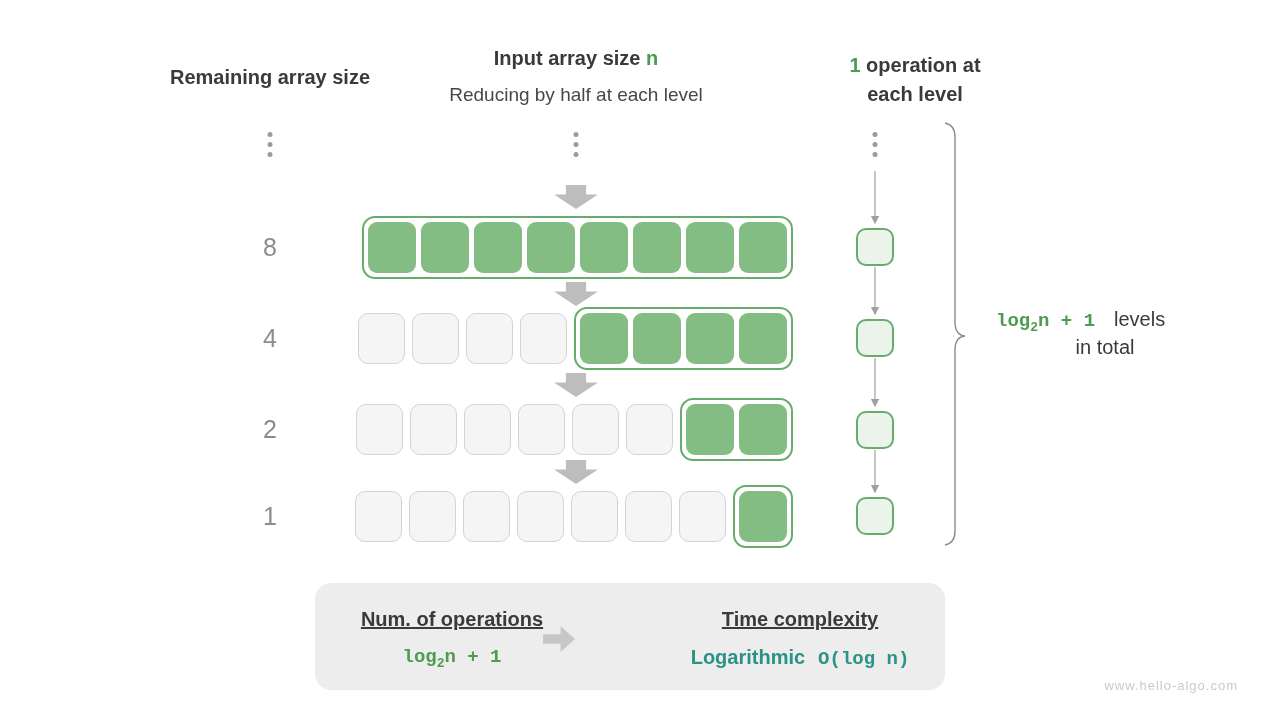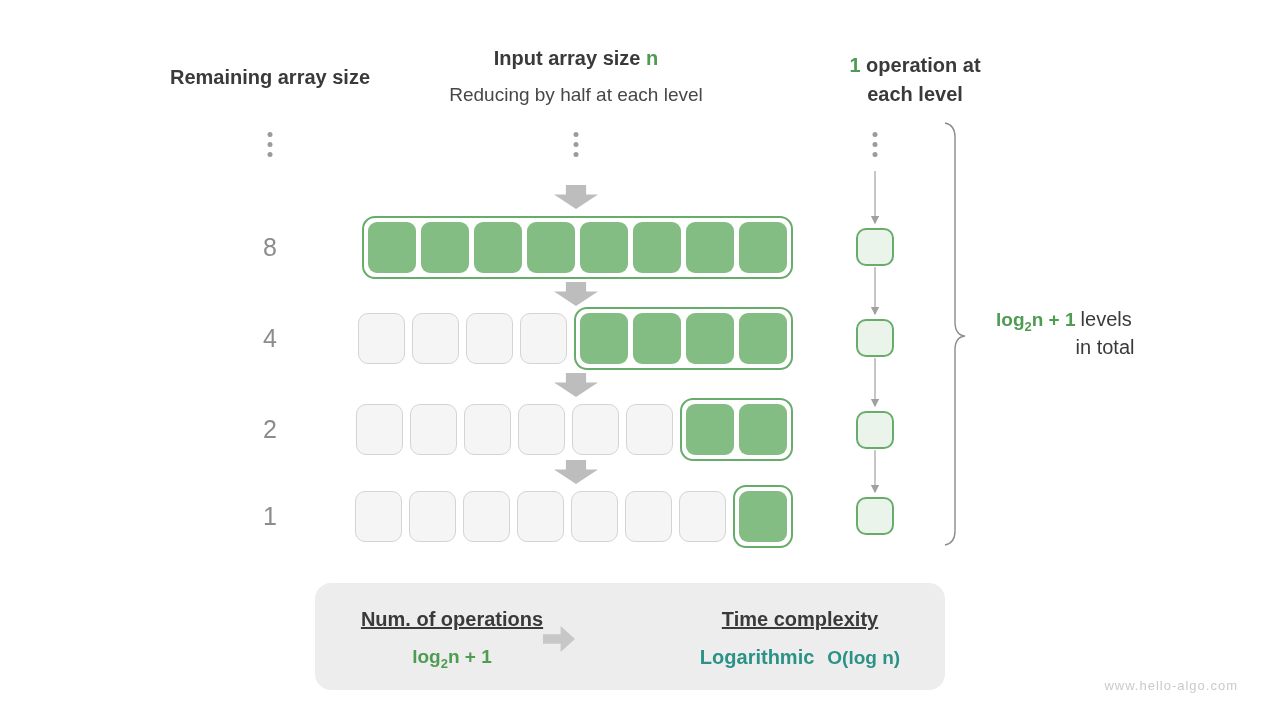--- a/index.html
+++ b/index.html
@@ -44,25 +44,25 @@
 
   
   .op-box { position: absolute; left: 856px; width: 38px; height: 38px; background: #eaf4ea;
             border: 2.5px solid #68ac6c; border-radius: 10px; }
   .op-box-0 { top: 228px; } .op-box-1 { top: 319px; } .op-box-2 { top: 411px; } .op-box-3 { top: 497px; }
 
   
   .overlay { position: absolute; left: 0; top: 0; width: 1280px; height: 720px; pointer-events: none; }
 
   
-  .mono { font-family: Liberation Sans, sans-serif; font-weight: bold; }
+  .mono { font-family: Liberation Mono, monospace; font-weight: bold; }
   .mono sub { font-size: 13px; }
   .brace-line1 { position: absolute; left: 996px; top: 308px; font-size: 20px; white-space: nowrap; color: #3a3a3a; }
   .brace-line1 .formula { font-size: 19px; }
-  .brace-line1 .levels-word { margin-left: 5px; }
+  .brace-line1 .levels-word { margin-left: 19px; }
   .brace-line2 { position: absolute; left: 1089px; top: 336px; transform: translateX(-50%); font-size: 20px; color: #3a3a3a; margin-left: 16px; }
 
   
   .summary-box { position: absolute; left: 315px; top: 583px; width: 630px; height: 107px; background: #ededed; border-radius: 16px; }
   .sum-title { position: absolute; transform: translateX(-50%); font-size: 20px; font-weight: bold; color: #3a3a3a; white-space: nowrap; text-decoration: underline; }
   .sum-left-title  { left: 452px; top: 608px; }
   .sum-right-title { left: 800px; top: 608px; }
   .sum-left-formula { position: absolute; left: 452px; top: 646px; transform: translateX(-50%); font-size: 19px; white-space: nowrap; }
   .sum-right-value  { position: absolute; left: 800px; top: 646px; transform: translateX(-50%); font-size: 20px; font-weight: bold; white-space: nowrap; }
   .sum-right-value .mono { font-size: 19px; margin-left: 13px; }

